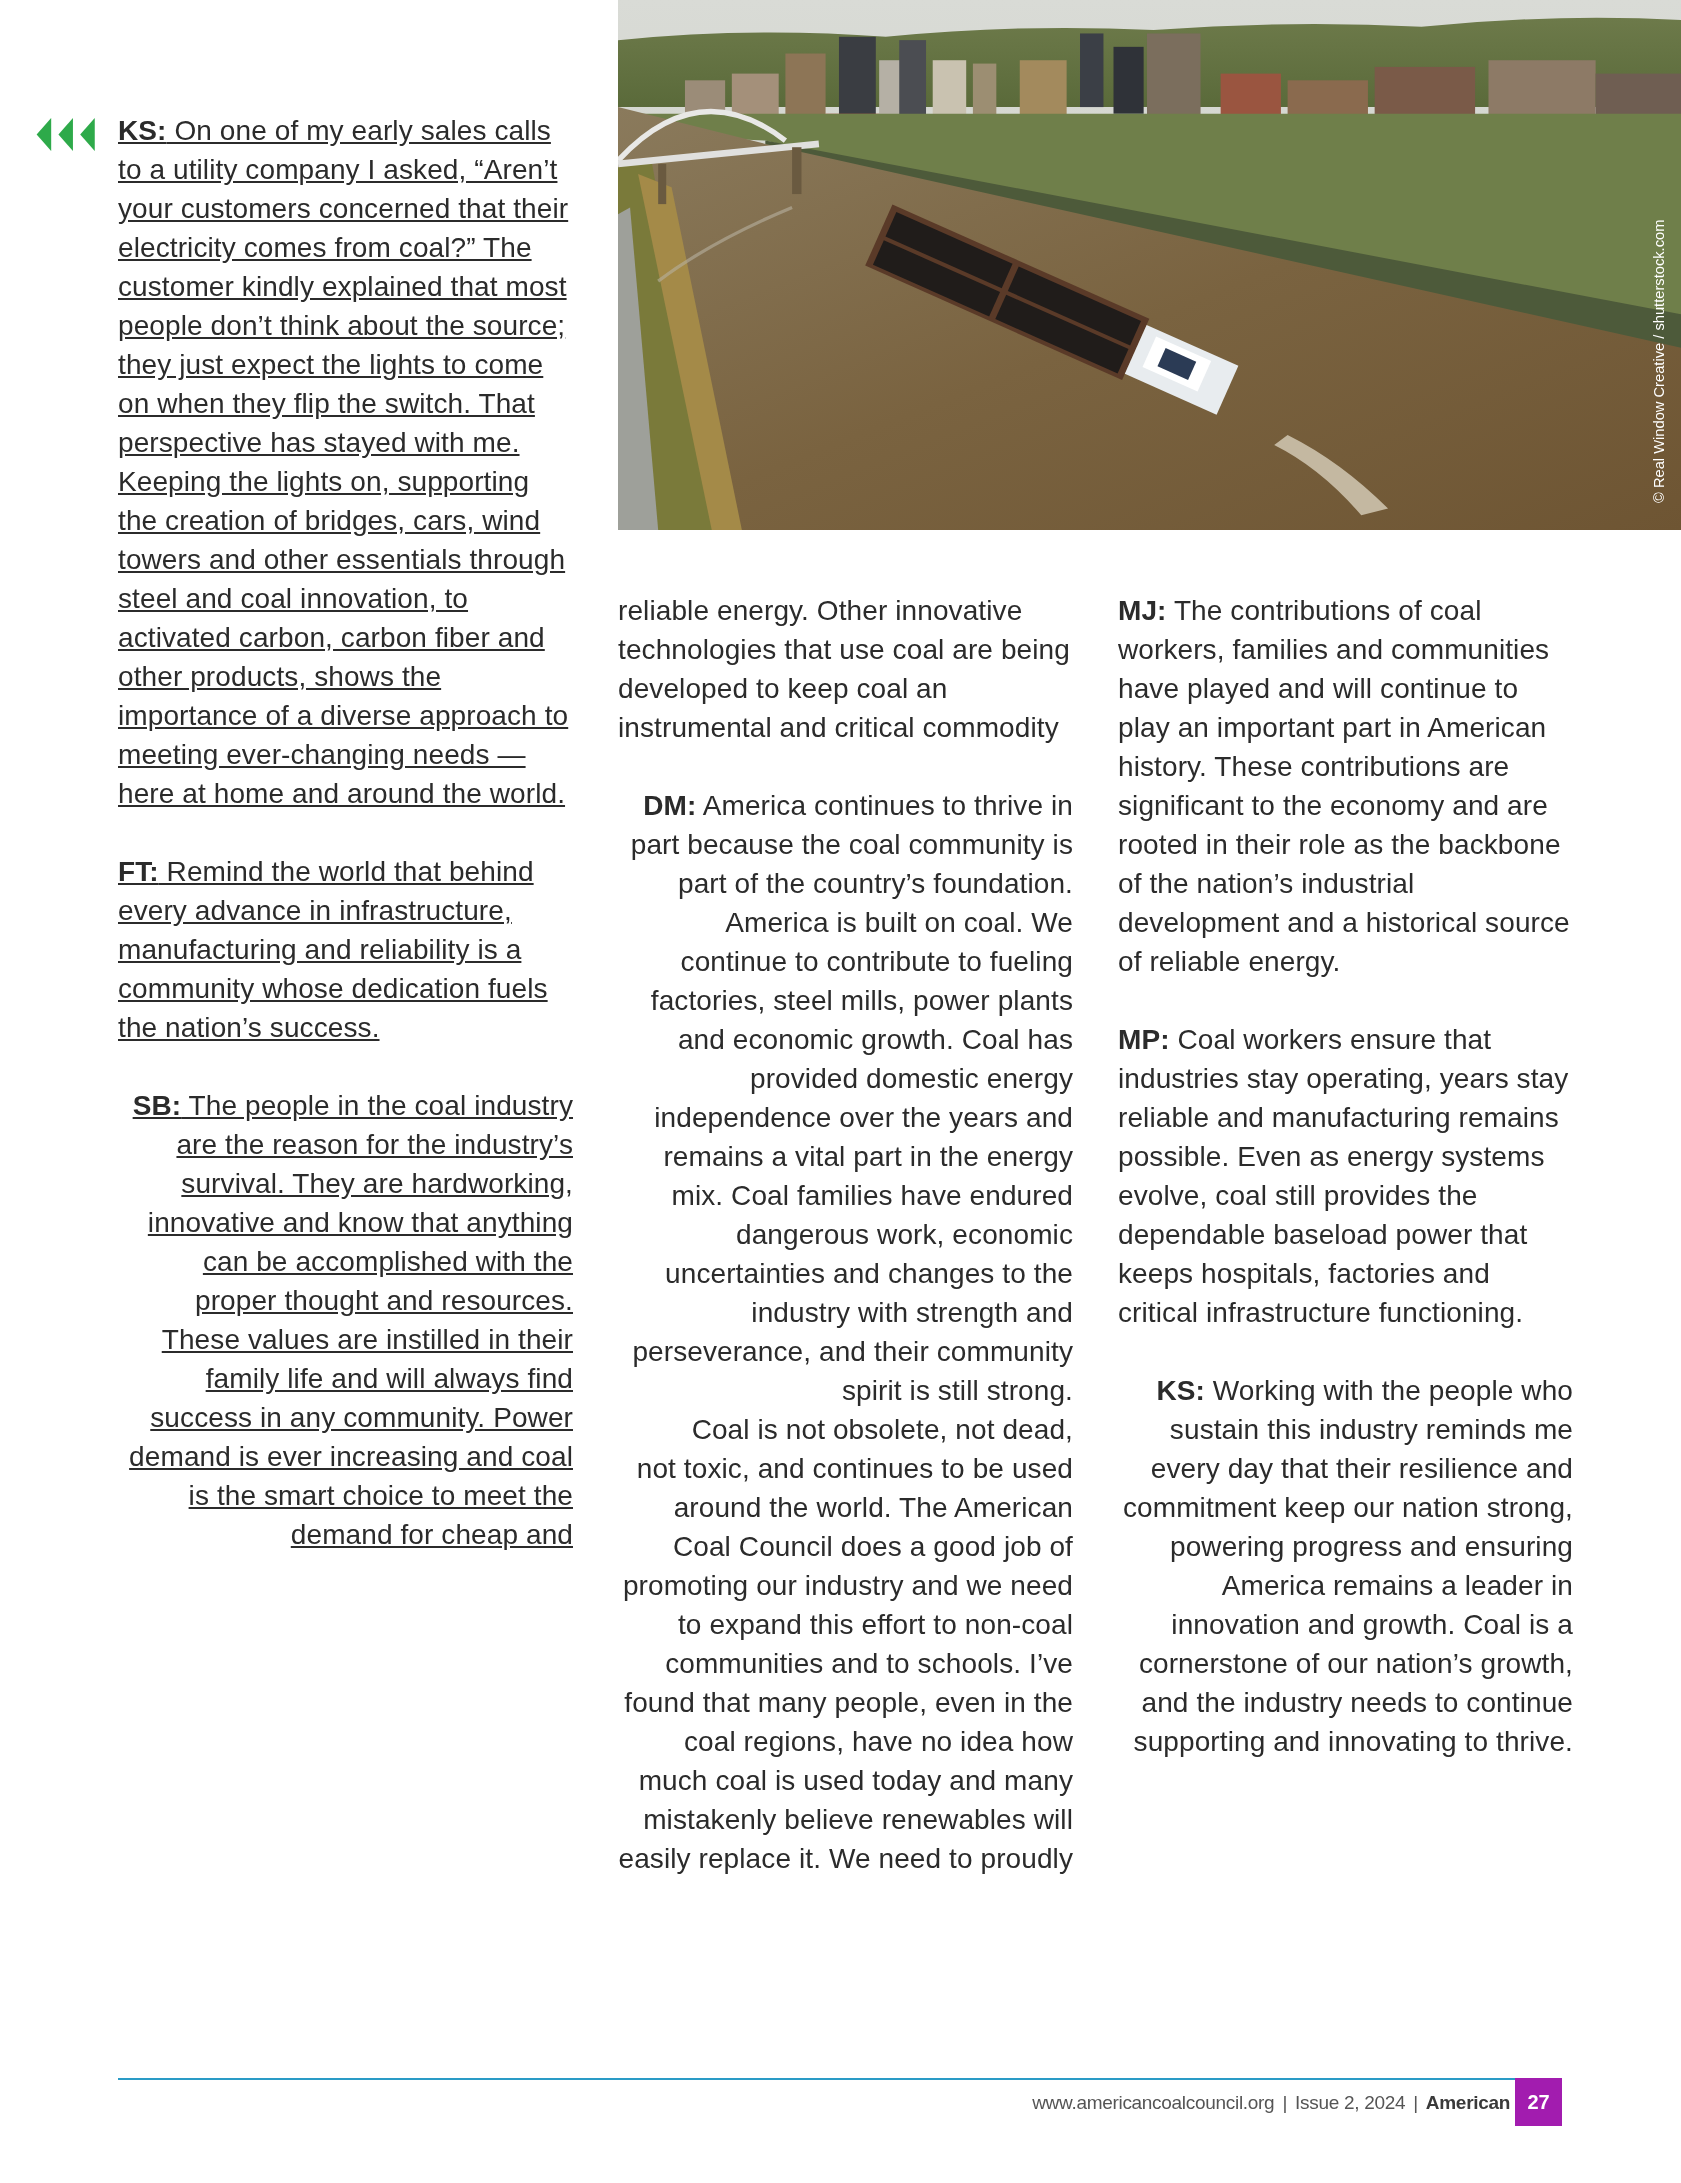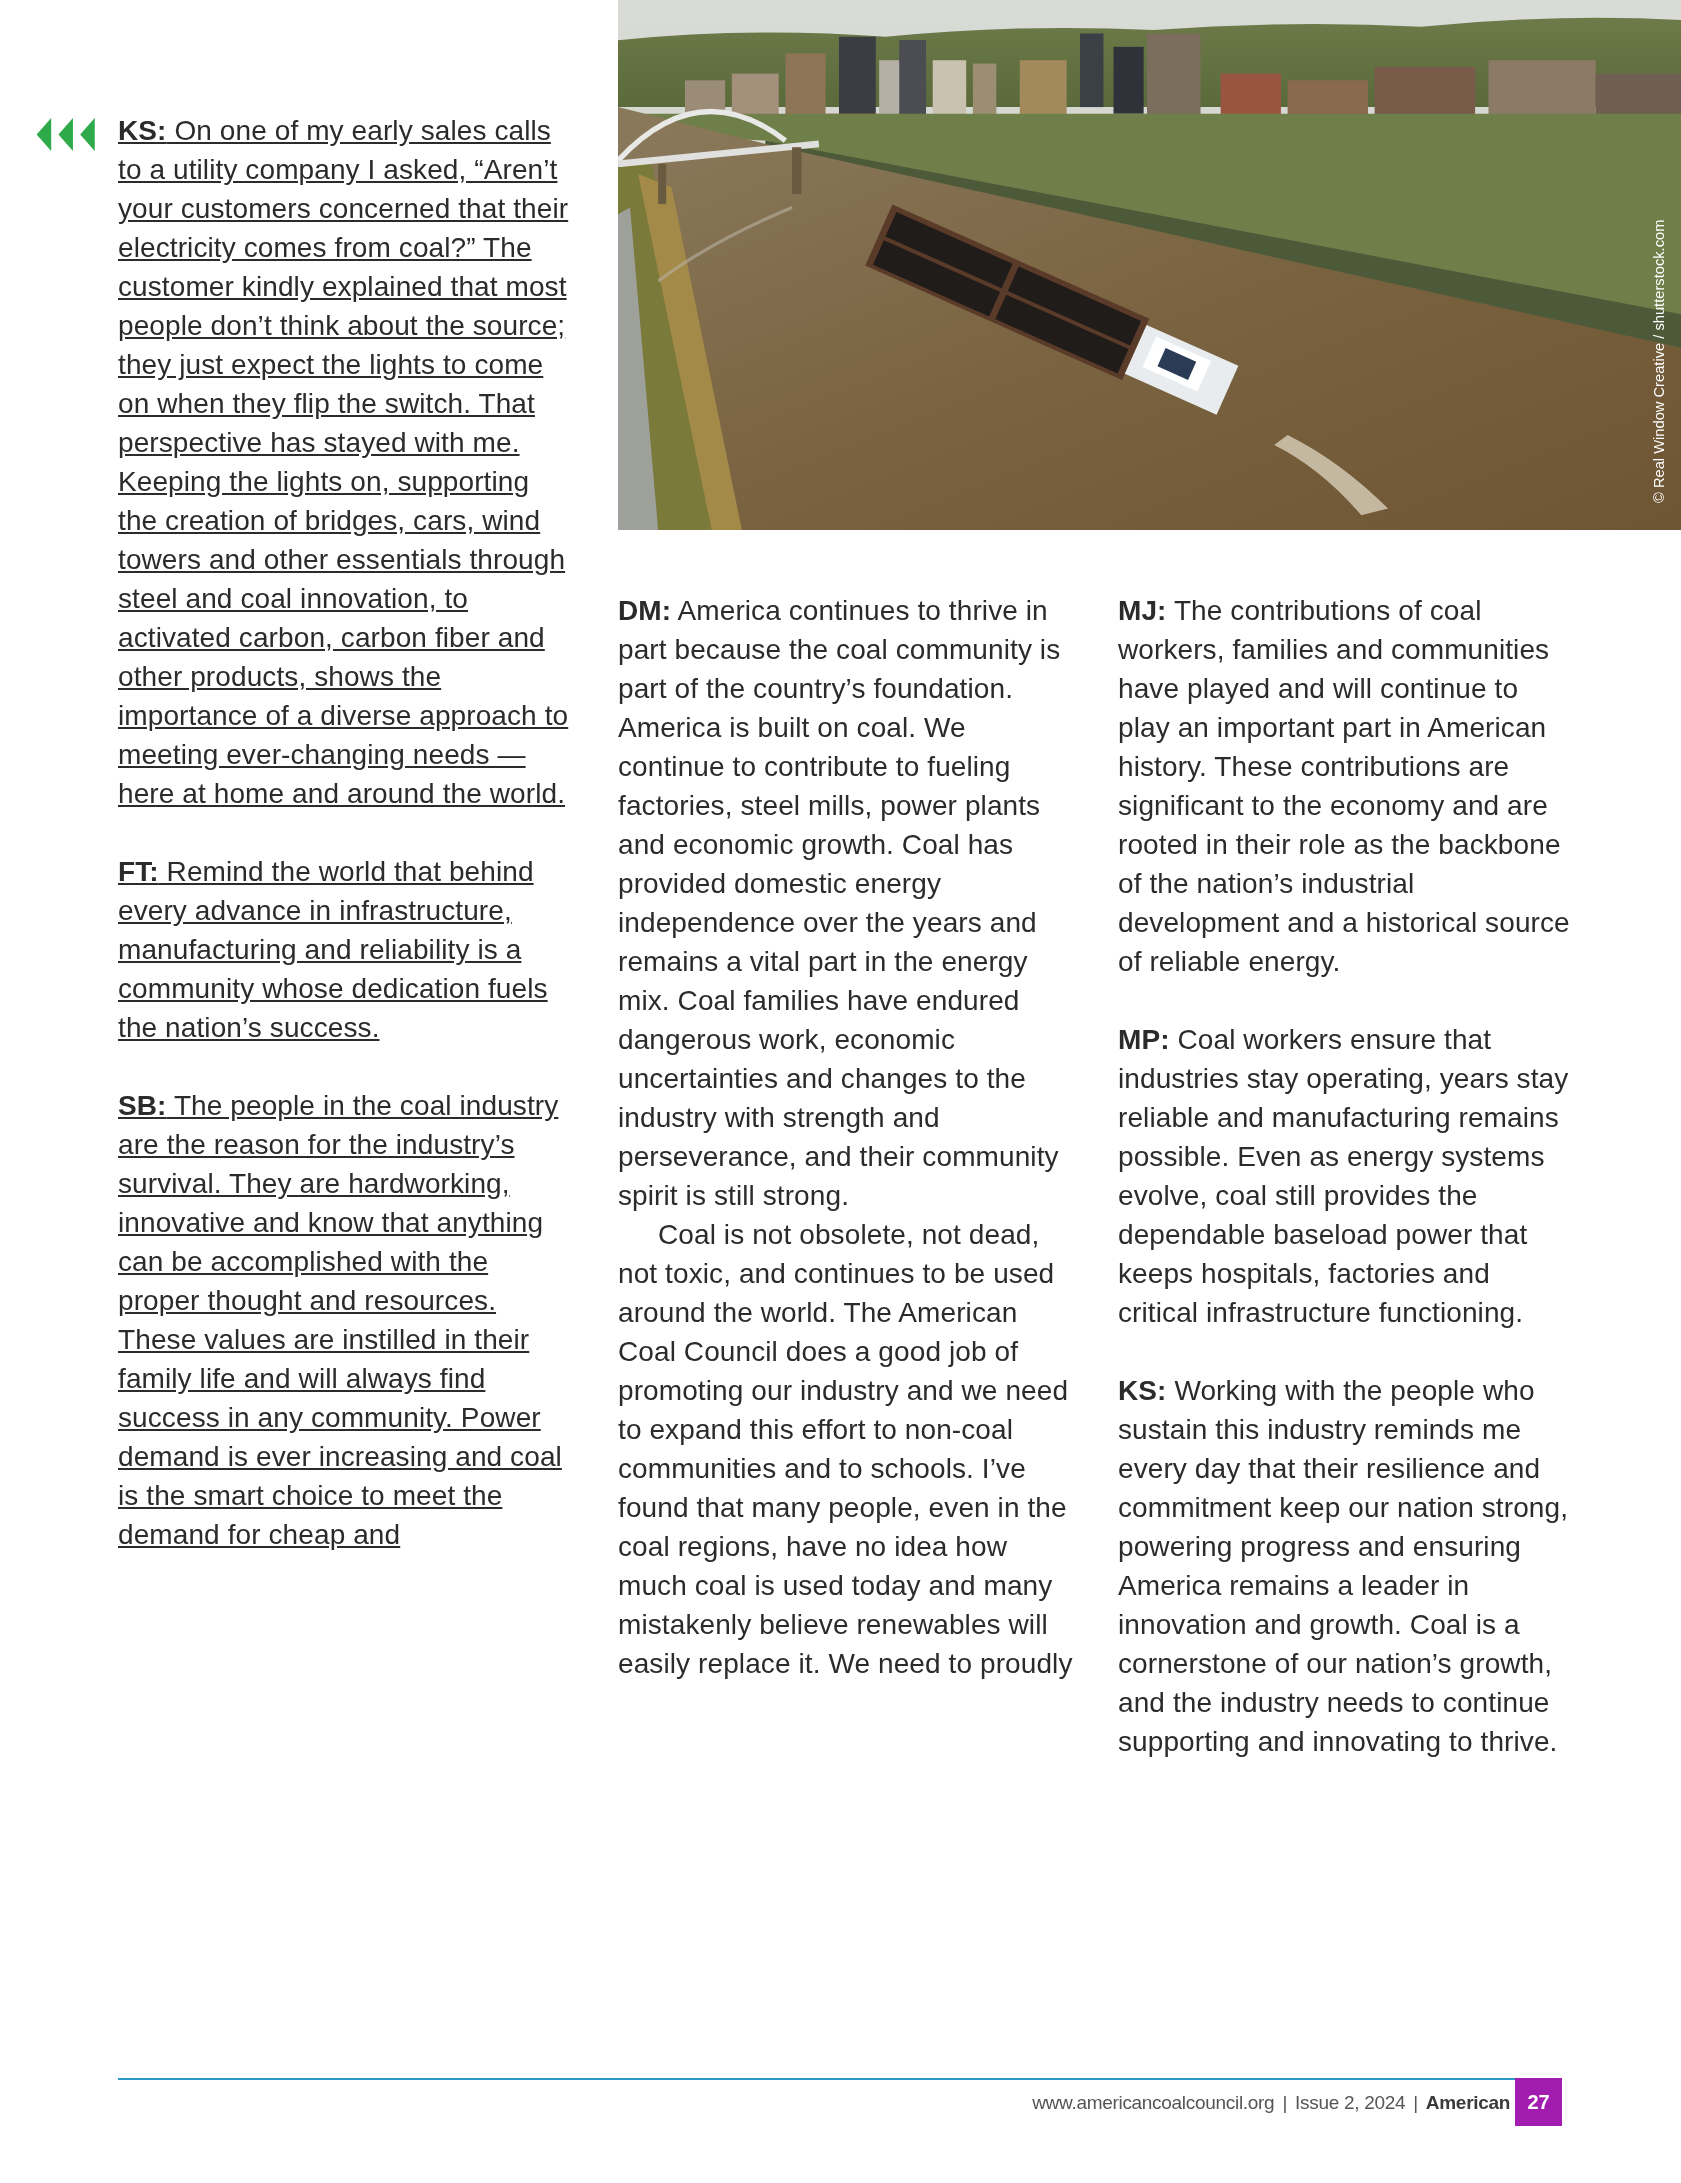--- a/index.html
+++ b/index.html
@@ -1,20 +1,20 @@
 <!DOCTYPE html>
 <html style="font-size:10.7px"><head>
 <meta charset="utf-8">
 <style>
   html, body { margin:0; padding:0; background:#ffffff; }
   body { width:1681px; height:2183px; position:relative; overflow:hidden;
          font-family:"Liberation Sans", sans-serif; color:#2b2b2b; }
   .col { position:absolute; font-size:28px; line-height:39px; letter-spacing:0.1px; }
   .col p { margin:0 0 39px 0; }
-  .col p.cont { margin:0; }
+  .col p.cont { margin:0;text-align:right; }
   .col p.indent { text-indent:40px; }
   .col b { font-weight:bold; color:#2b2b2b; }
   #col-left { left:118px; top:111px; width:455px;text-decoration:underline; }
   #col-mid { left:618px; top:591px; width:455px; }
   #col-right { left:1118px; top:591px; width:455px; }
   .question { font-weight:bold; }
   .arrows { position:absolute; left:36px; top:118px; width:62px; height:33px; }
   .photo { position:absolute; left:618px; top:0; width:1064px; height:530px; overflow:hidden; }
   .credit { position:absolute; right:14.7px; bottom:27px; transform-origin:right bottom;
             transform:rotate(-90deg) translate(100%,0); color:#ffffff; font-size:14.7px;
@@ -110,20 +110,21 @@
   <div class="credit">© Real Window Creative / shutterstock.com</div>
 </div>
 
 <div class="col" id="col-left">
   <p><b>KS:</b><span> On one of my early sales calls to a utility company I asked, “Aren’t your customers concerned that their electricity comes from coal?” The customer kindly explained that most people don’t think about the source; they just expect the lights to come on when they flip the switch. That perspective has stayed with me. Keeping the lights on, supporting the creation of bridges, cars, wind towers and other essentials through steel and coal innovation, to activated carbon, carbon fiber and other products, shows the importance of a diverse approach to meeting ever-changing needs — here at home and around the world.</span></p>
   <p><b>FT:</b><span> Remind the world that behind every advance in infrastructure, manufacturing and reliability is a community whose dedication fuels the nation’s success.</span></p>
   <p class="cont"><b>SB:</b><span> The people in the coal industry are the reason for the industry’s survival. They are hardworking, innovative and know that anything can be accomplished with the proper thought and resources. These values are instilled in their family life and will always find success in any community. Power demand is ever increasing and coal is the smart choice to meet the demand for cheap and</span></p>
 </div>
 
 <div class="col" id="col-mid">
+  <p>reliable energy. Other innovative technologies that use coal are being developed to keep coal an instrumental and critical commodity</p>
   <p class="cont"><b>DM:</b><span> America continues to thrive in part because the coal community is part of the country’s foundation. America is built on coal. We continue to contribute to fueling factories, steel mills, power plants and economic growth. Coal has provided domestic energy independence over the years and remains a vital part in the energy mix. Coal families have endured dangerous work, economic uncertainties and changes to the industry with strength and perseverance, and their community spirit is still strong.</span></p>
   <p class="cont indent">Coal is not obsolete, not dead, not toxic, and continues to be used around the world. The American Coal Council does a good job of promoting our industry and we need to expand this effort to non-coal communities and to schools. I’ve found that many people, even in the coal regions, have no idea how much coal is used today and many mistakenly believe renewables will easily replace it. We need to proudly</p>
 </div>
 
 <div class="col" id="col-right">
   <p><b>MJ:</b><span> The contributions of coal workers, families and communities have played and will continue to play an important part in American history. These contributions are significant to the economy and are rooted in their role as the backbone of the nation’s industrial development and a historical source of reliable energy.</span></p>
   <p><b>MP:</b><span> Coal workers ensure that industries stay operating, years stay reliable and manufacturing remains possible. Even as energy systems evolve, coal still provides the dependable baseload power that keeps hospitals, factories and critical infrastructure functioning.</span></p>
   <p class="cont"><b>KS:</b><span> Working with the people who sustain this industry reminds me every day that their resilience and commitment keep our nation strong, powering progress and ensuring America remains a leader in innovation and growth. Coal is a cornerstone of our nation’s growth, and the industry needs to continue supporting and innovating to thrive.</span></p>
 </div>
 

